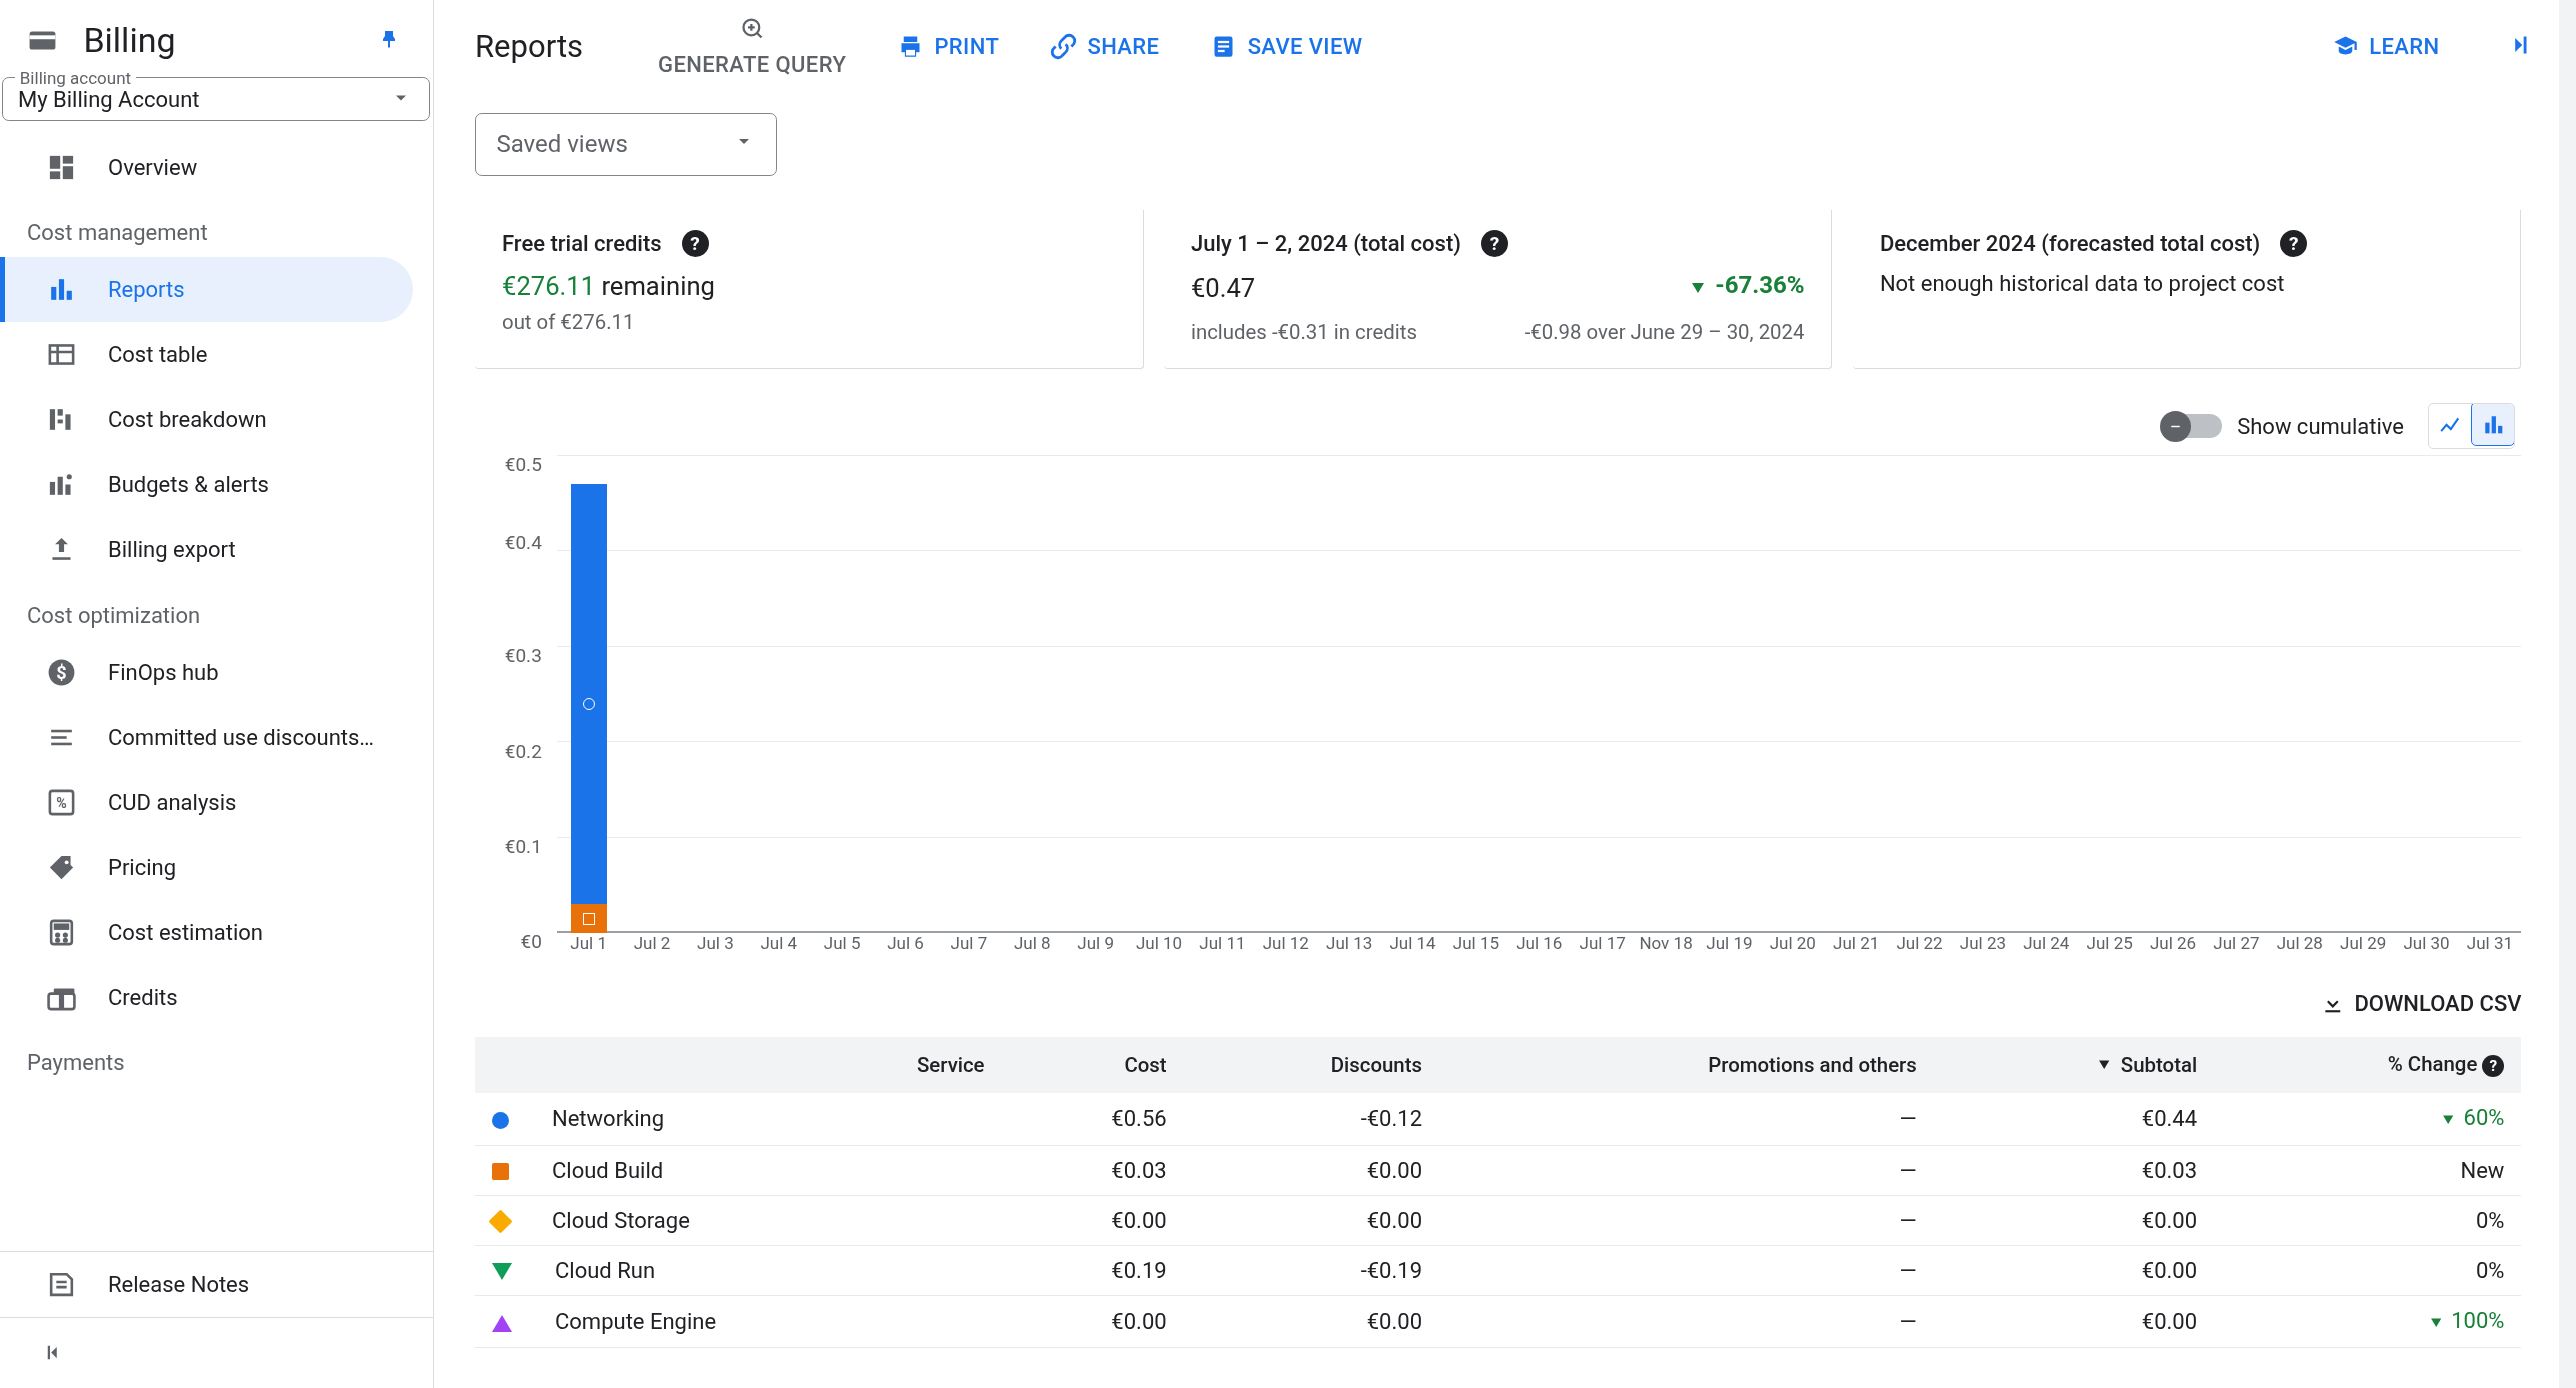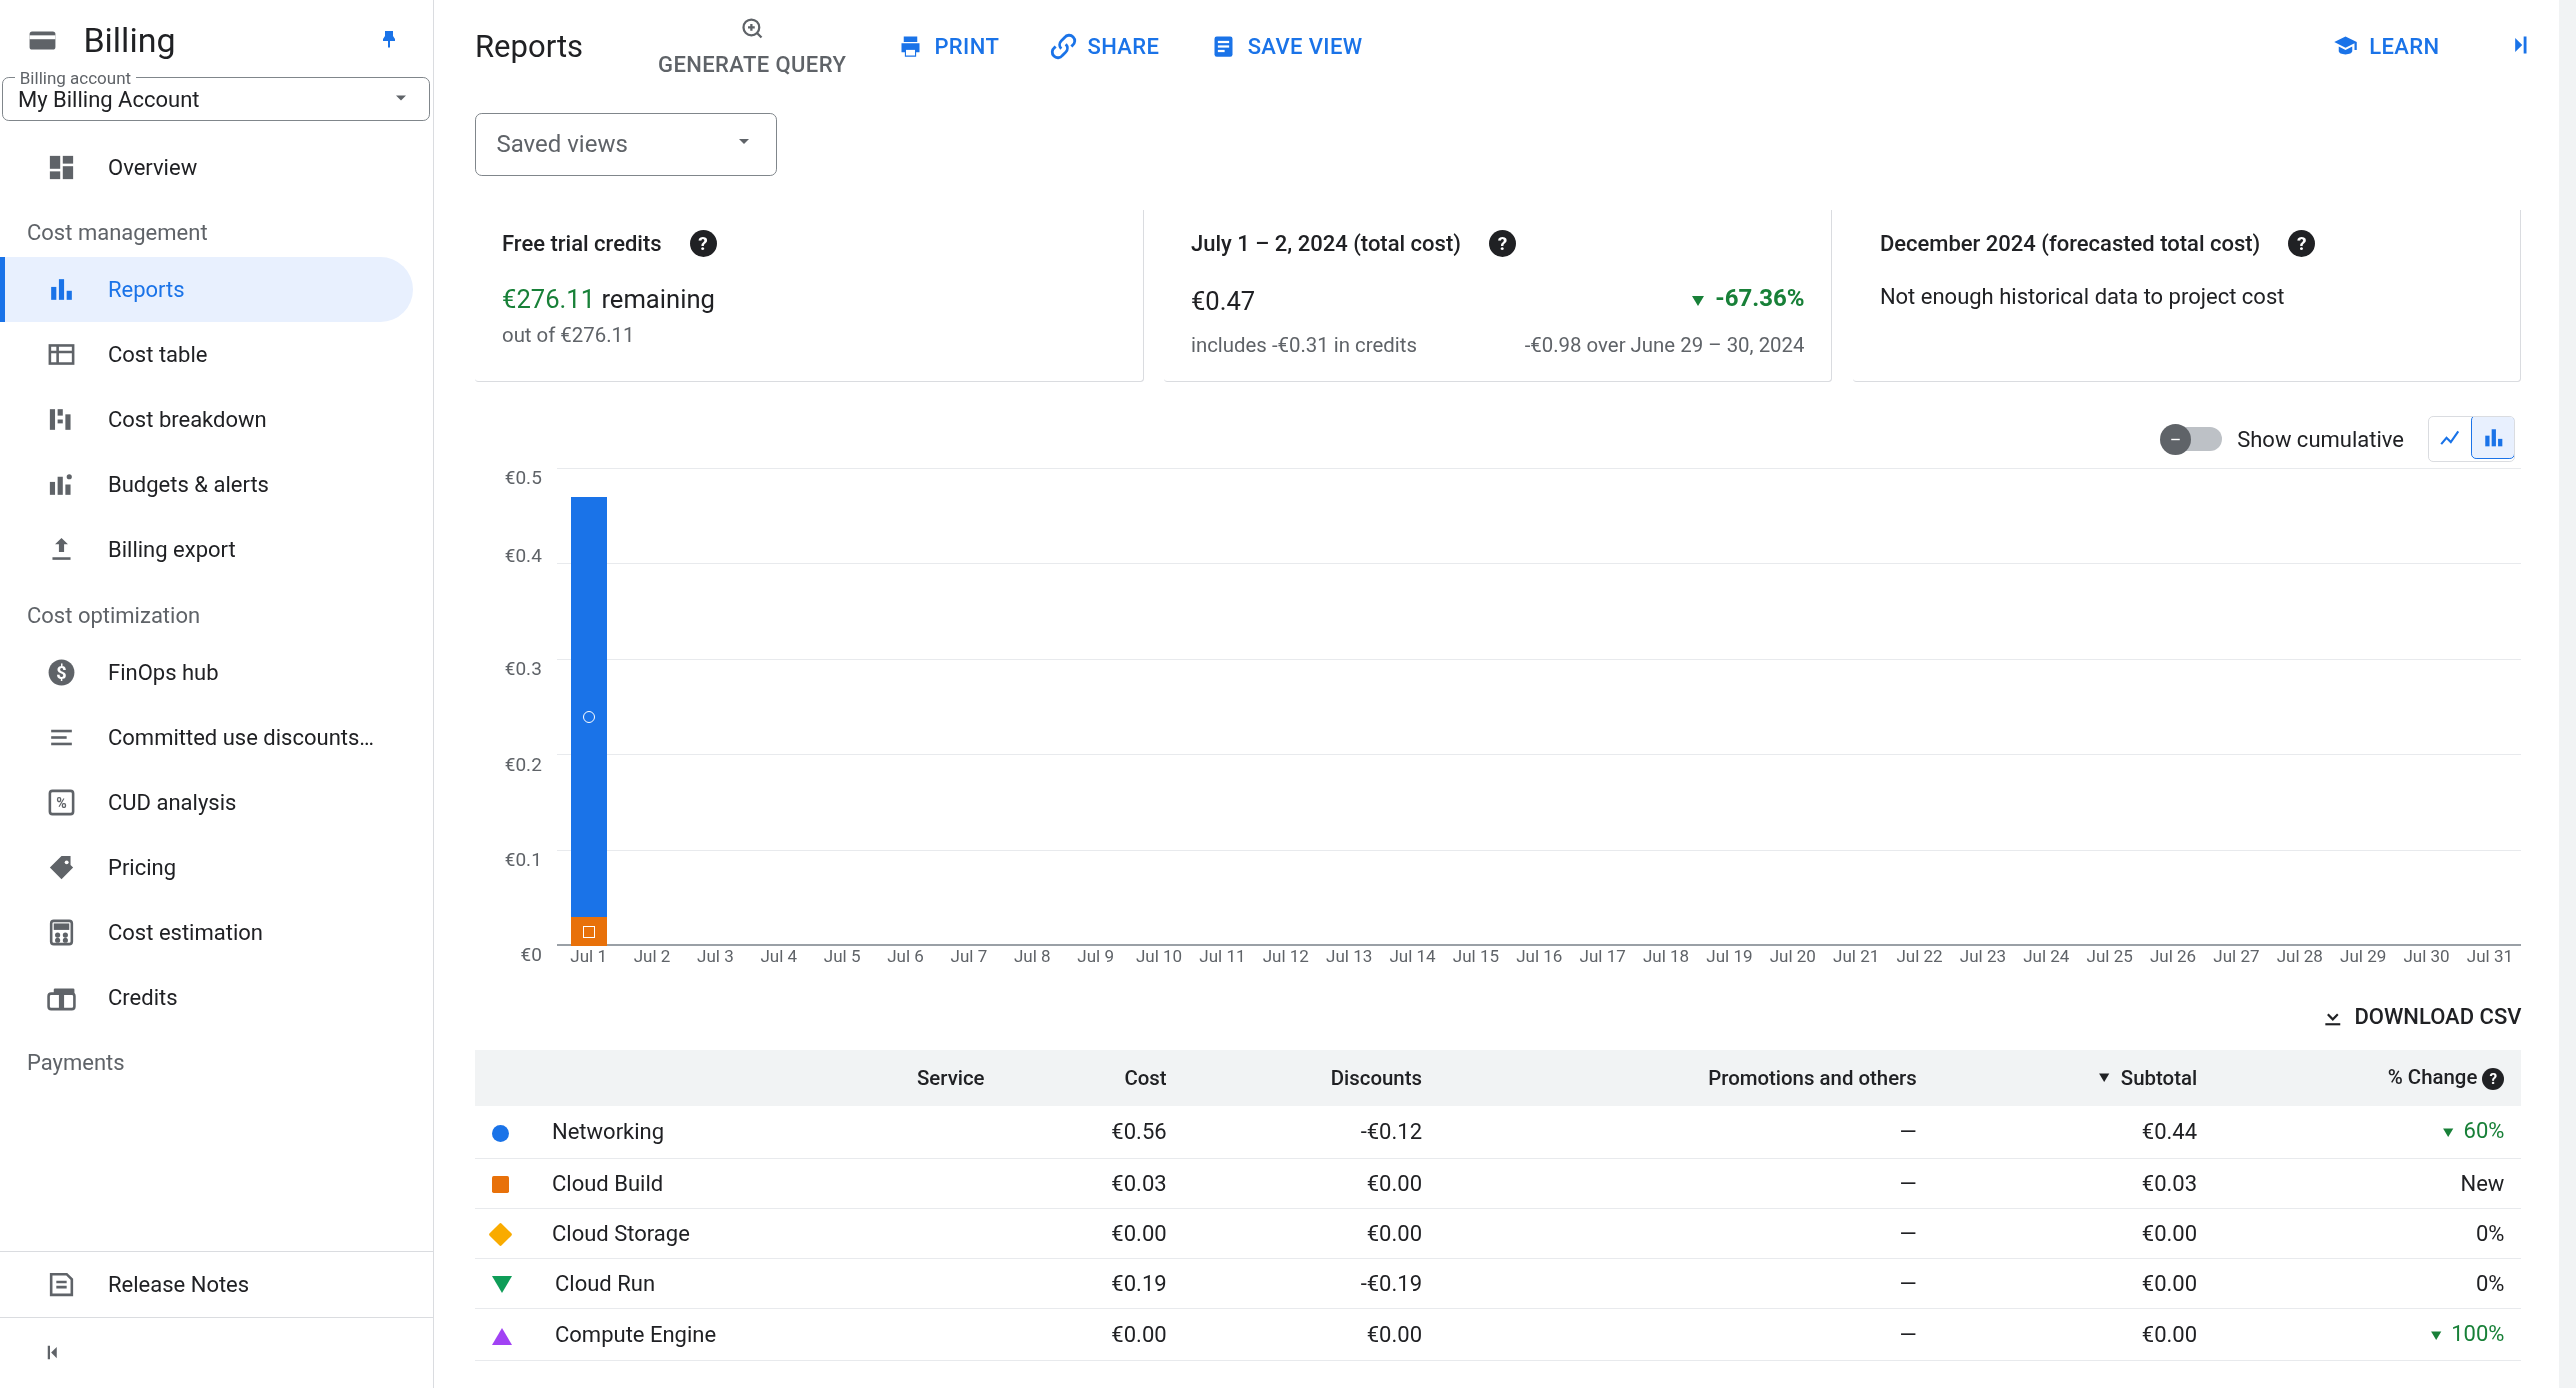--- a/index.html
+++ b/index.html
@@ -141,21 +141,21 @@
   border-radius: 0 0 3.4px 3.4px;
   position: relative;
 }
 .card:after {
   content: "";
   position: absolute;
   right: -12px;
   top: 17px;
   bottom: 17px;
 }
-.card-title-row { display: flex; align-items: center; gap: 28px; font-size: 22px; font-weight: 500; margin-bottom: 27px; }
+.card-title-row { display: flex; align-items: center; gap: 20px; font-size: 22px; font-weight: 500; margin-bottom: 14px; }
 .help-icon {
   width: 27px; height: 27px; border-radius: 50%; background: #202124;
   display: inline-flex; align-items: center; justify-content: center; color: #fff; font-size: 19px; font-weight: 700;
 }
 .card-primary { font-size: 25.6px; margin-bottom: 8.5px; }
 .card-primary .green { color: #188038; }
 .card-sub { font-size: 20.4px; color: #5f6368; }
 .card-cost-row { display: flex; justify-content: space-between; align-items: baseline; }
 .card-cost-row .delta { color: #188038; font-size: 24px; font-weight: 700; display: flex; align-items: center; gap: 5.1px; }
 .card-cost-row .delta.down svg { fill: #188038; }
@@ -547,21 +547,21 @@
               <div>Jul 8</div>
               <div>Jul 9</div>
               <div>Jul 10</div>
               <div>Jul 11</div>
               <div>Jul 12</div>
               <div>Jul 13</div>
               <div>Jul 14</div>
               <div>Jul 15</div>
               <div>Jul 16</div>
               <div>Jul 17</div>
-              <div>Jul 18</div>
+              <div>Nov 18</div>
               <div>Jul 19</div>
               <div>Jul 20</div>
               <div>Jul 21</div>
               <div>Jul 22</div>
               <div>Jul 23</div>
               <div>Jul 24</div>
               <div>Jul 25</div>
               <div>Jul 26</div>
               <div>Jul 27</div>
               <div>Jul 28</div>

